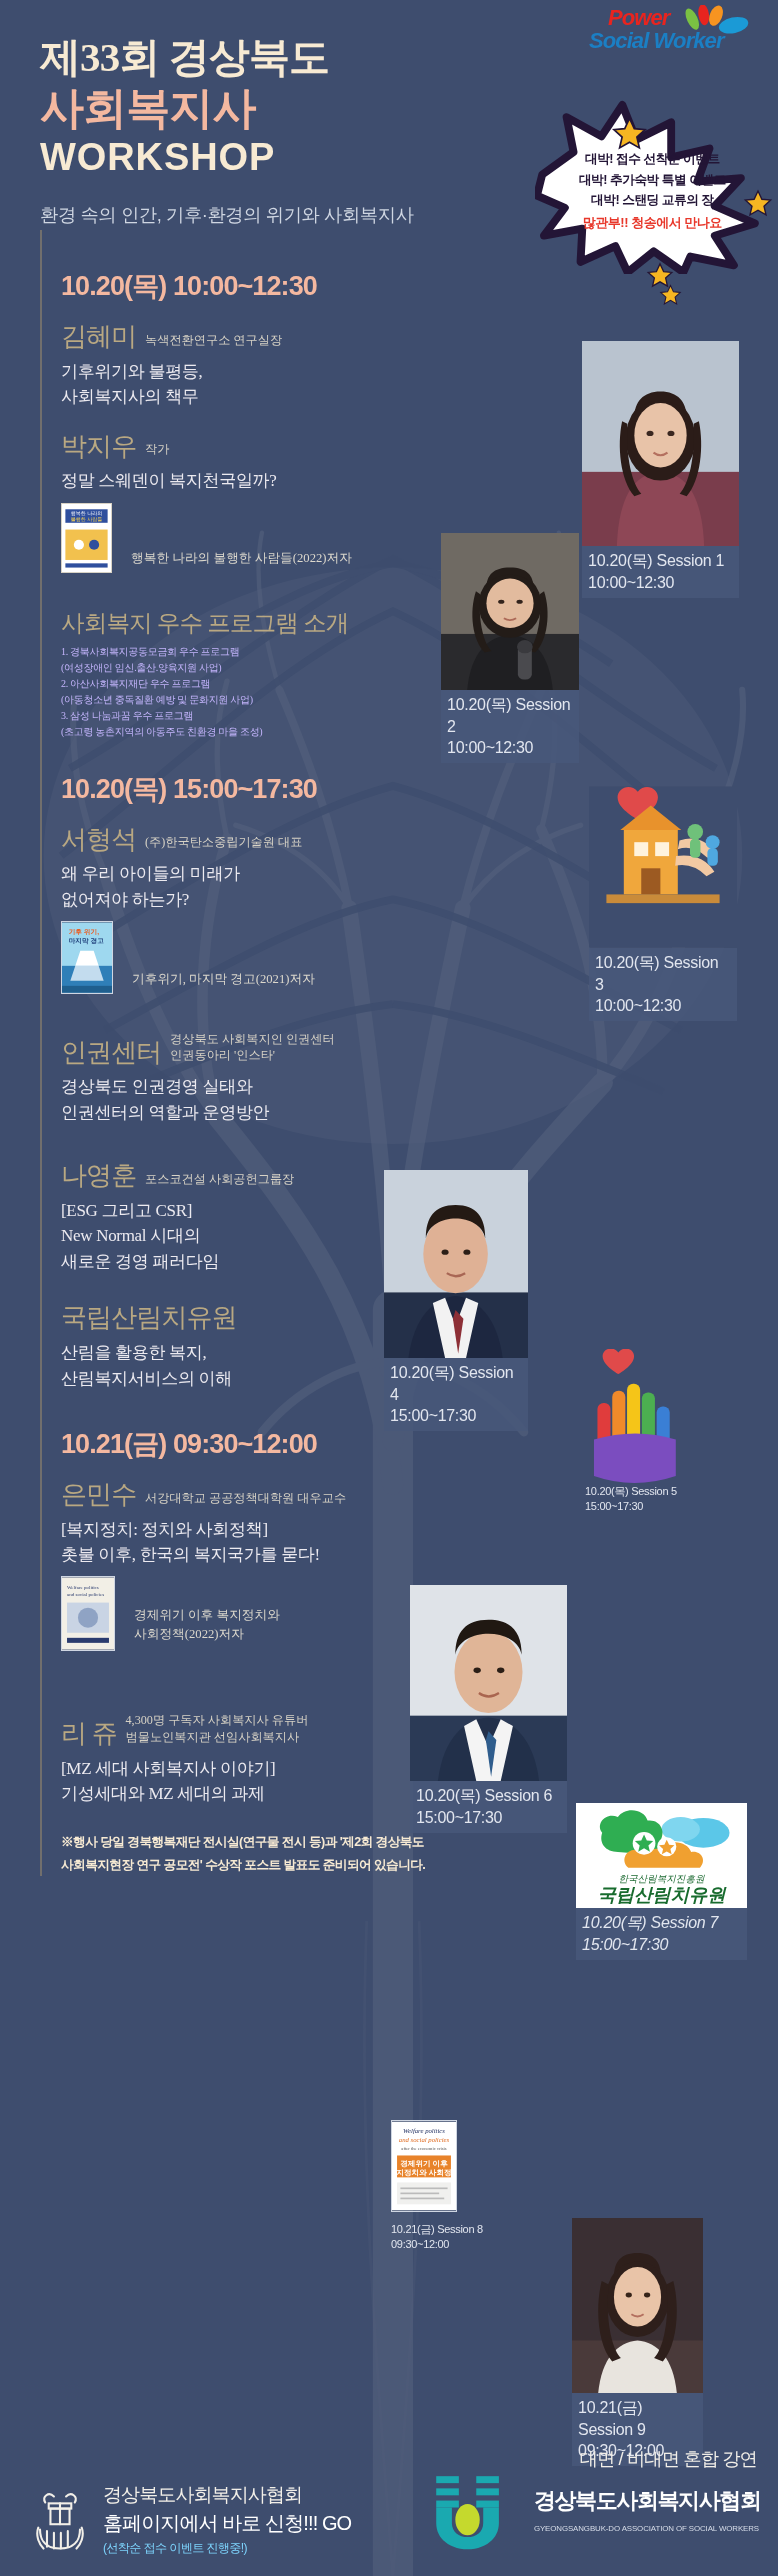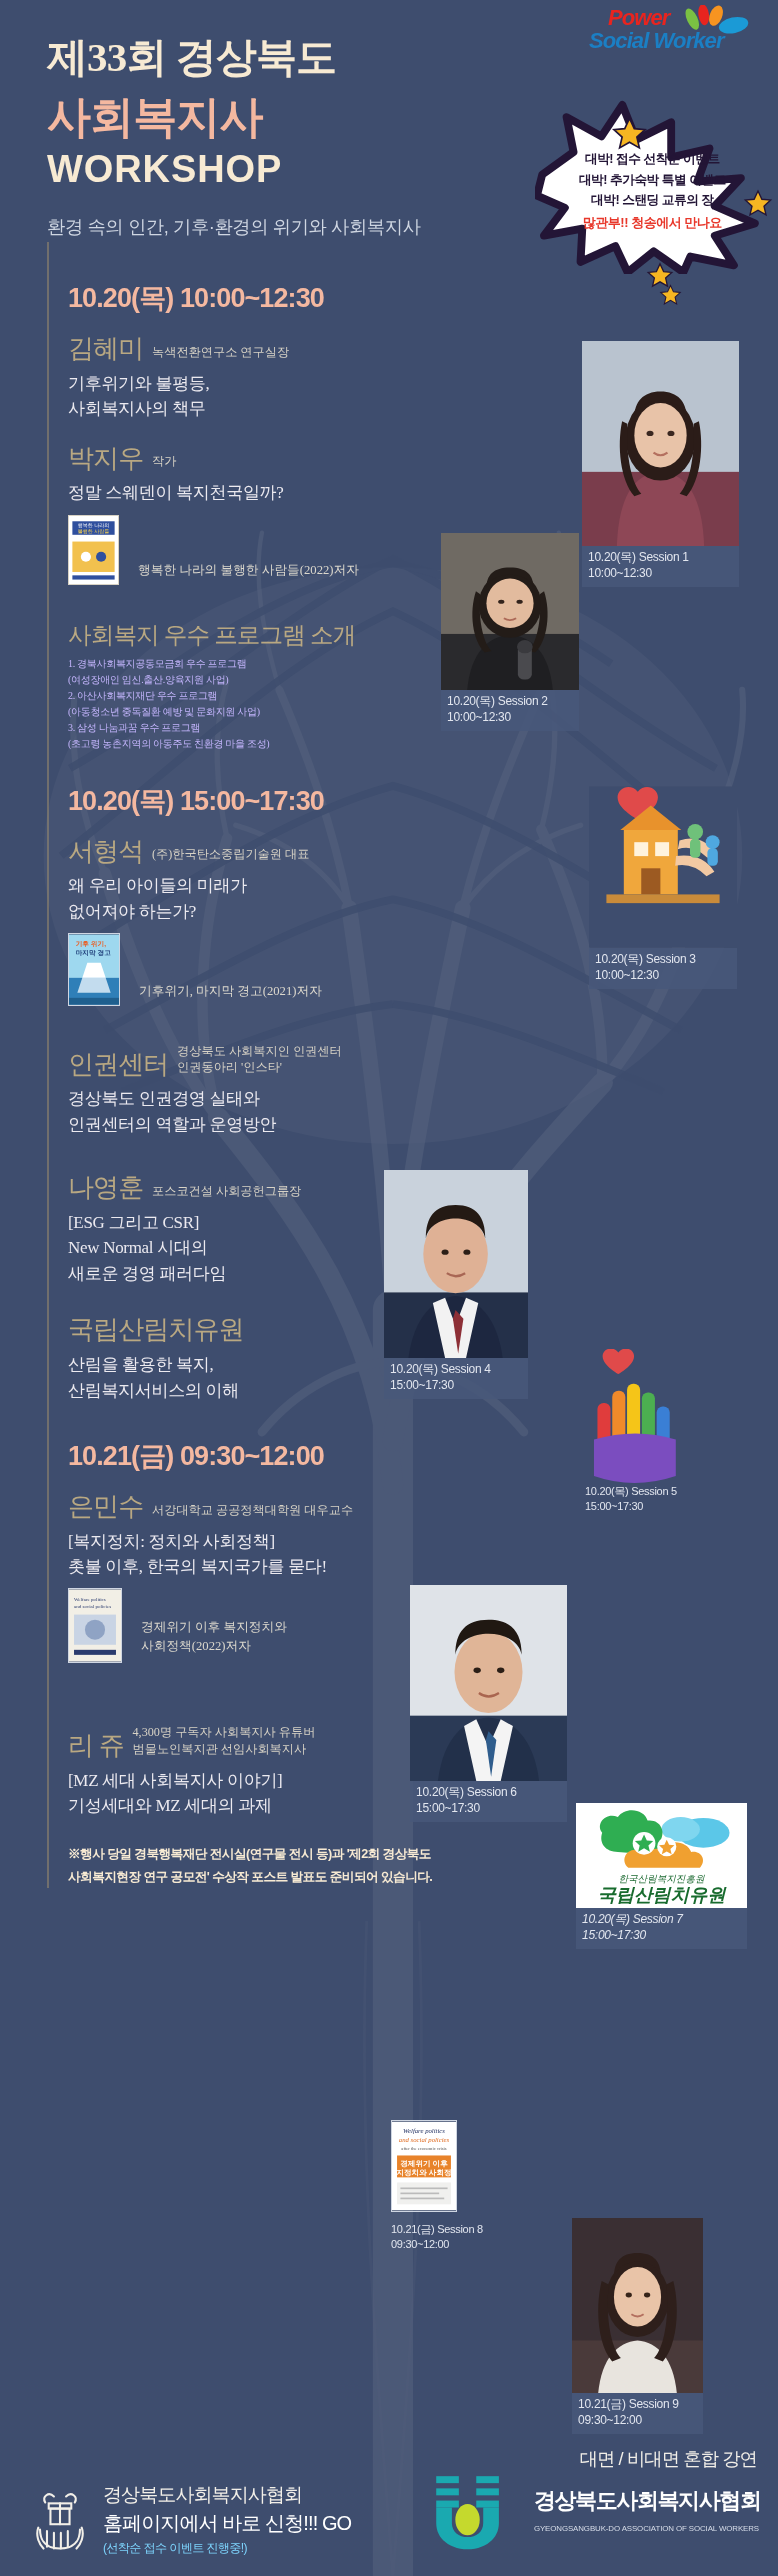--- a/index.html
+++ b/index.html
@@ -8,40 +8,39 @@
   body {
     font-family:"Liberation Sans", "DejaVu Sans", sans-serif;
     display:flex; justify-content:center;
   }
   .poster{
     position:relative;
     width:778px; height:2576px;
     background:#3e4d6e;
     overflow:hidden;
     color:#e9e6df;
-    padding-left:7px;
   }
   
   .tree-tex{
     position:absolute; inset:0; pointer-events:none; z-index:0;
     opacity:.30;
   }
   .tree-tex svg{ width:100%; height:100%; }
 
   
   .header{ position:relative; z-index:3; padding:33px 0 0 40px; }
   .t-line1{
     font-family:"Liberation Serif", serif;
     font-size:41px; font-weight:700; color:#f7ead3; letter-spacing:-0.9px;
     line-height:1.18;
   }
   .t-line2{
-    font-family:Liberation Mono, monospace;
+    font-family:Liberation Serif, serif;
     font-size:44px; font-weight:700; color:#f4b8a0; letter-spacing:-0.9px;
-    line-height:1.12; margin-top:15px;
+    line-height:1.12; margin-top:3px;
   }
   .t-line3{
     font-family:"Liberation Sans", sans-serif;
     font-size:38px; font-weight:700; color:#f7ead3; letter-spacing:0.9px;
     line-height:1.08; margin-top:3.5px;
   }
   .subtitle{
     margin-top:23px; font-family:"Liberation Sans", sans-serif;
     font-size:18.3px; color:#cfd6e2; line-height:1.55; letter-spacing:-0.4px;
   }
@@ -113,21 +112,21 @@
   }
 
   
   .ph{ position:absolute; z-index:4; }
   .ph .frame{ width:100%; height:100%; overflow:hidden; }
   .ph .tag{
     position:absolute; left:0; top:100%;
     width:100%; padding:4.4px 6.1px 5.2px 6.1px;
     background:rgba(72,88,122,.88);
     font-family:"Liberation Sans", sans-serif;
-    font-size:12px; color:#e2e6ef; line-height:1.32; letter-spacing:-0.3px;
+    font-size:16px; color:#e2e6ef; line-height:1.32; letter-spacing:-0.3px;
     white-space:pre-line;
   }
   .tag-plain{
     position:absolute; z-index:4;
     font-family:"Liberation Sans", sans-serif;
     font-size:11px; color:#e2e6ef; line-height:1.32; letter-spacing:-0.3px;
     white-space:pre-line;
   }
 
   

